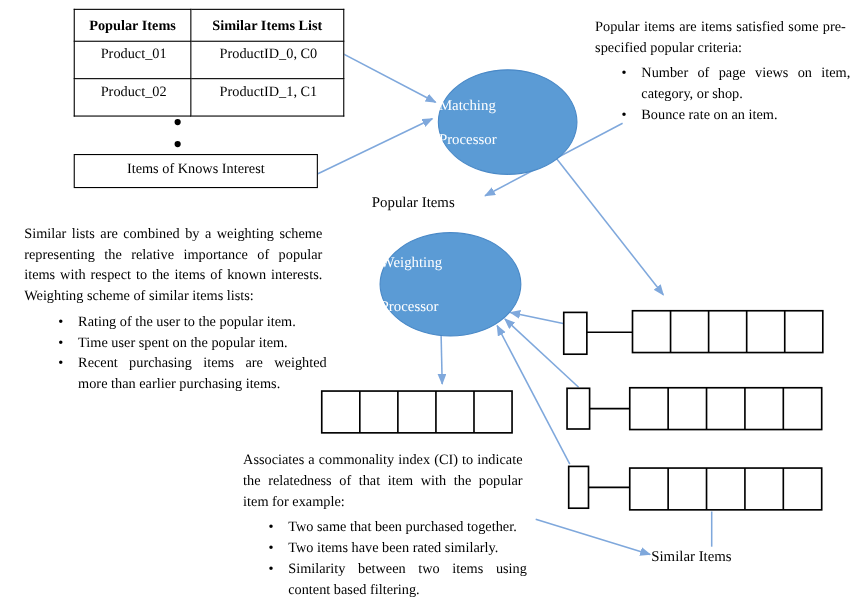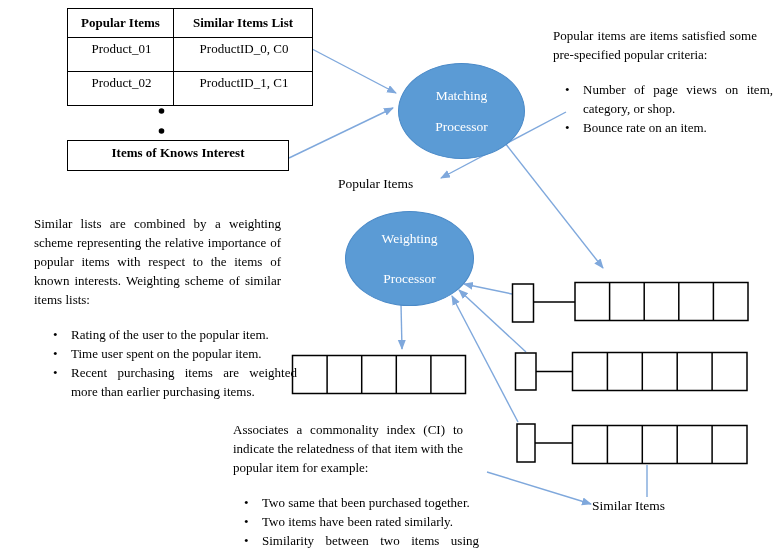--- a/index.html
+++ b/index.html
@@ -14,40 +14,40 @@
   
   table.pop{position:absolute;left:67px;top:8px;border-collapse:collapse;z-index:1;background:#fff;}
   table.pop th,table.pop td{border:1.5px solid #000;font-size:13px;}
   table.pop th{font-weight:bold;text-align:center;height:28px;padding:0 6px;}
   table.pop th.c1{width:93px;}
   table.pop th.c2{width:126px;}
   table.pop td{height:30px;vertical-align:top;padding:3px 4px 0 6px;text-align:center;}
 
   .known-box{
     position:absolute;left:67px;top:140px;width:220px;height:25px;
-    border:1.5px solid #000;text-align:center;padding-top:4px;z-index:1;background:#fff;font-weight:bold;
+    border:1.5px solid #000;text-align:center;padding-top:4px;z-index:1;background:#fff;
   }
 
   
   .ellipse{
     position:absolute;border-radius:50%;
     background:#5B9BD5;border:1px solid #4A89C7;
-    display:flex;flex-direction:column;align-items:center;justify-content:center;
+    display:flex;flex-direction:column;justify-content:center;
     gap:15px;color:#fff;font-size:13.5px;z-index:1;
   }
   .ellipse-matching{left:398px;top:63px;width:125px;height:94px;}
   .ellipse-weighting{left:345px;top:211px;width:127px;height:93px;gap:24px;}
 
   .flabel{position:absolute;font-size:13.5px;z-index:1;white-space:nowrap;}
   .label-popular{left:338px;top:176px;}
   .label-similar{left:592px;top:498px;}
 
   
   .tblock{position:absolute;line-height:19px;z-index:1;}
-  .tblock p{margin:16px;text-align:justify;}
+  .tblock p{margin:4px;text-align:justify;}
   .tblock ul{margin:0;list-style:none;}
   .tblock li{position:relative;text-align:justify;}
   .tblock li::before{content:"\2022";position:absolute;left:-18px;}
   .block-criteria{left:537px;top:10px;width:236px;}
   .block-criteria ul{padding-left:46px;}
   .block-weighting{left:18px;top:198px;width:279px;}
   .block-weighting ul{padding-left:53px;}
   .block-commonality{left:217px;top:404px;width:262px;}
   .block-commonality ul{padding-left:45px;}
 </style>

